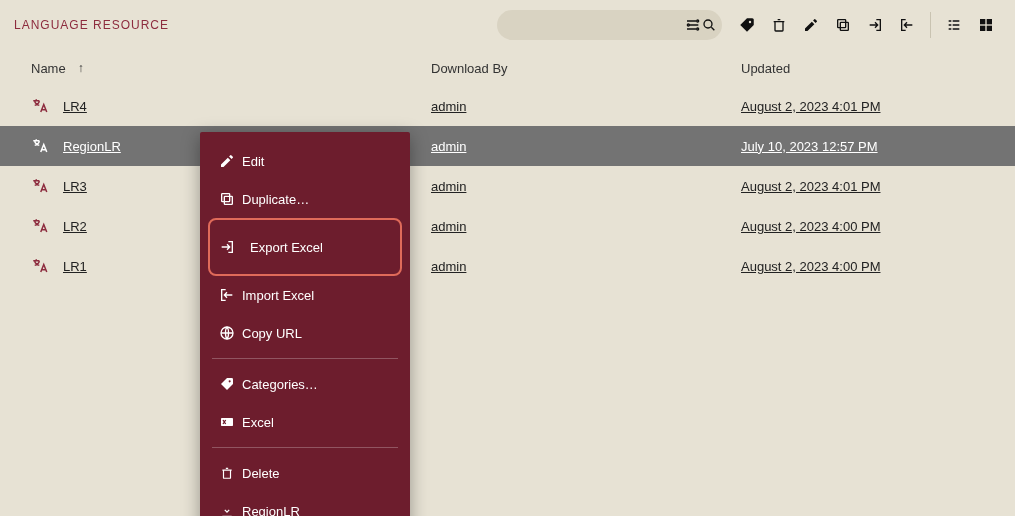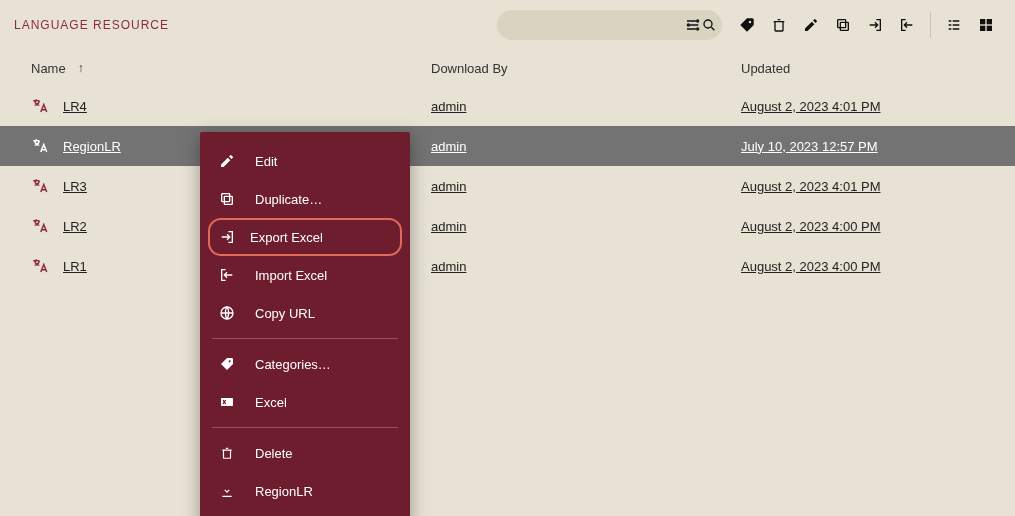--- a/index.html
+++ b/index.html
@@ -17,23 +17,23 @@
   .col-name { flex: 0 0 400px; display: flex; align-items: center; gap: 8px; }
   .col-upby { flex: 0 0 310px; }
   .col-upd { flex: 1; }
   .sort-arrow { font-size: 12px; margin-left: 4px; }
   .row { font-size: 13px; color: #222; text-decoration: underline; }
   .row.selected { background: #737373; color: #fff; }
   .row .col-name .lang-ico { color: #8d2c3e; display: inline-flex; }
   .row.selected .col-name .lang-ico { color: #fff; }
   .row .col-name .name-text { margin-left: 6px; }
   .context-menu { position: absolute; left: 200px; top: 132px; width: 210px; background: #6d1d2d; color: #fff; border-radius: 2px; box-shadow: 0 4px 18px rgba(0,0,0,.35); padding: 10px 0 16px 0; z-index: 10; }
-  .menu-item { display: flex; align-items: center; gap: 19px; padding: 10px 18px; font-size: 13px; cursor: pointer; }
+  .menu-item { display: flex; align-items: center; gap: 6px; padding: 10px 18px; font-size: 13px; cursor: pointer; }
   .menu-item .mi-icon { width: 18px; height: 18px; display: flex; align-items: center; justify-content: center; }
-  .menu-item.highlight { outline: 2px solid #e06b5a; outline-offset: -2px; border-radius: 13px; margin: 0 8px; padding: 10px 10px; gap: 14px; }
+  .menu-item.highlight { outline: 2px solid #e06b5a; outline-offset: -2px; border-radius: 8px; margin: 0 8px; padding: 20px 10px; gap: 14px; }
   .menu-sep { height: 1px; background: rgba(255,255,255,.25); margin: 6px 12px; }
   svg { display: block; }
 </style>
 </head>
 <body>
 
 <div class="topbar">
   <div class="title">LANGUAGE RESOURCE</div>
   <div class="spacer"></div>
   <div class="search">

